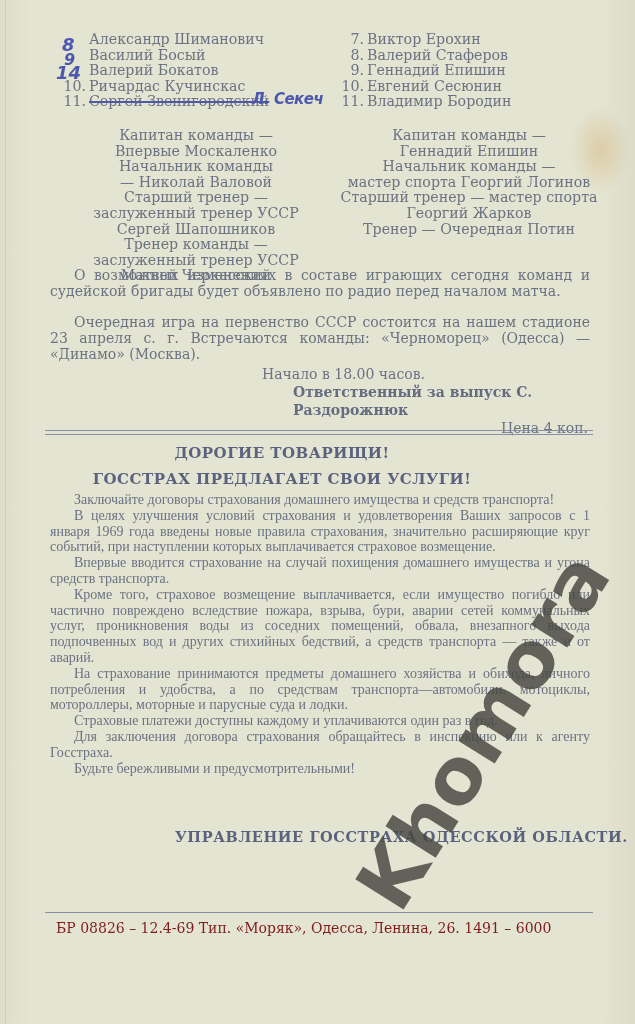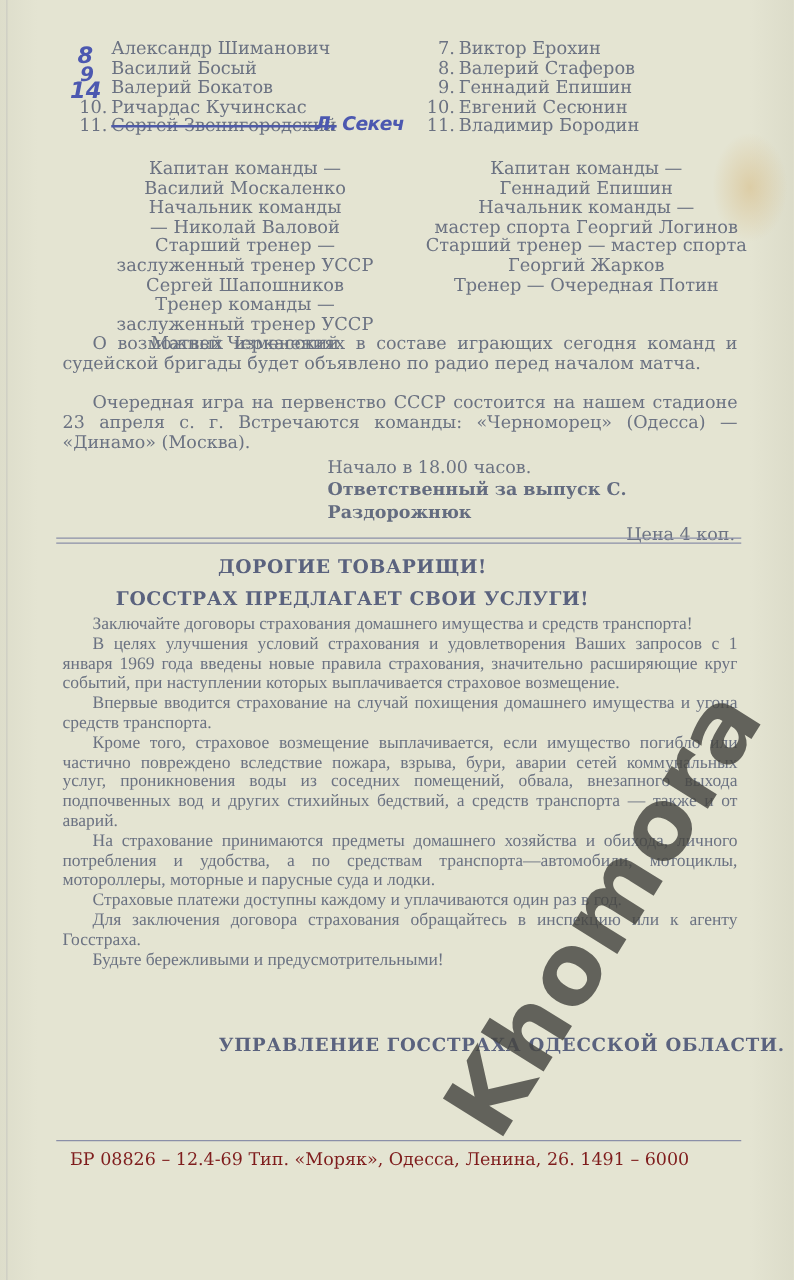--- a/index.html
+++ b/index.html
@@ -33,21 +33,21 @@
   .hand.n14 { left:56px; top:62px; font-size:18px; }
   .hand.sig { left:252px; top:90px; font-size:15px; letter-spacing:-0.5px; }
 
   .para { position:absolute; left:50px; width:540px; font-size:14px; line-height:15.8px; text-align:justify; }
   .para p { margin:0; text-indent:24px; }
   .p-changes { top:268px; }
   .p-next { top:315px; }
 
   .footer-info { position:absolute; left:262px; top:365px; width:326px; font-size:14px; line-height:18px; }
   .footer-info .start { text-align:left; }
-  .footer-info .resp { text-align:left; font-weight:bold; color:#646c80; }
+  .footer-info .resp { text-align:left; font-weight:bold; color:#646c80;margin-left:31px; }
   .footer-info .price { text-align:right; }
 
   .rule { position:absolute; left:45px; width:548px; height:0; border-top:1px solid #8a8fa8; }
   .rule.double { top:430px; height:3px; border-bottom:1px solid #8a8fa8; }
   .rule.single { top:912px; }
 
   .heading { position:absolute; left:0; width:564px; text-align:center; font-weight:bold; color:#5a627e; letter-spacing:0.5px; }
   .h1 { top:444px; font-size:15px; }
   .h2 { top:470px; font-size:15px; }
 
@@ -67,21 +67,21 @@
 
 <div class="teams">
   <div class="col left">
     <div class="player"><span class="num"></span><span>Александр Шиманович</span></div>
     <div class="player"><span class="num"></span><span>Василий Босый</span></div>
     <div class="player"><span class="num"></span><span>Валерий Бокатов</span></div>
     <div class="player"><span class="num">10.</span><span>Ричардас Кучинскас</span></div>
     <div class="player strike"><span class="num">11.</span><span>Сергей Звенигородский</span></div>
     <div class="staff">
       <div>Капитан команды —</div>
-      <div>Василий Москаленко</div>
+      <div>Впервые Москаленко</div>
       <div>Начальник команды</div>
       <div>— Николай Валовой</div>
       <div>Старший тренер —</div>
       <div>заслуженный тренер УССР</div>
       <div>Сергей Шапошников</div>
       <div>Тренер команды —</div>
       <div>заслуженный тренер УССР</div>
       <div>Матвей Черкасский</div>
     </div>
   </div>

